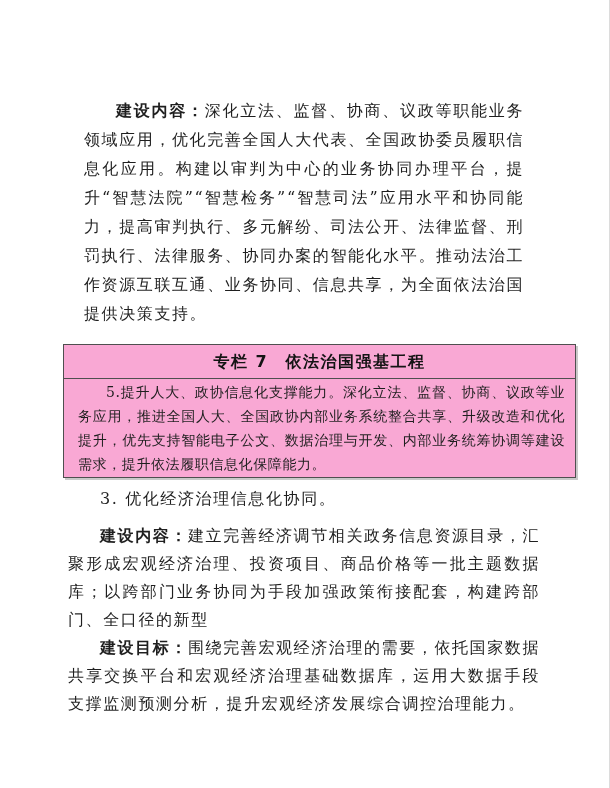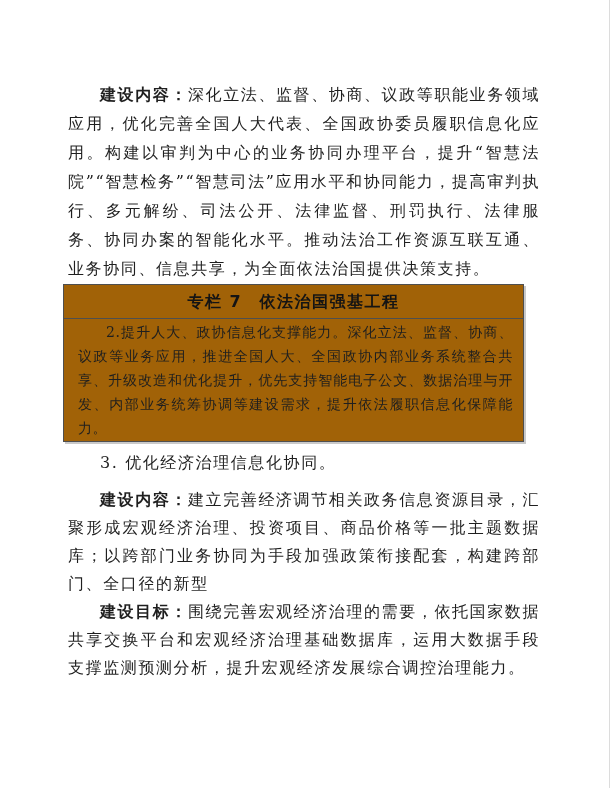--- a/index.html
+++ b/index.html
@@ -18,38 +18,38 @@
     font-family: "DejaVu Serif", serif;
     color: #1f1f1f;
   }
   .content {
     position: absolute;
     left: 68px;
     top: 80px;
     width: 472px;
   }
   p.bodytext {
-    margin: 0;
+    margin: 16px;
     font-size: 16px;
     line-height: 29px;
     letter-spacing: 1.6px;
     text-align: justify;
     text-indent: 2em;
   }
   p.bodytext b, p.body2 b {
     font-weight: bold;
   }
   .callout-box {
     box-sizing: border-box;
-    width: 461px;
+    width: 513px;
     margin-left: -5px;
     margin-top: 1px;
     border: 1px solid #4f4f4f;
     box-shadow: 2px 2px 0 #c9c9c9;
-    background: #a16207;
+    background: #f9a8d4;
   }
   .callout-box-header {
     height: 33px;
     line-height: 33px;
     text-align: center;
     font-family: "DejaVu Sans", sans-serif;
     font-weight: bold;
     font-size: 16px;
     letter-spacing: 1.5px;
     border-bottom: 1px solid #4f4f4f;
@@ -89,21 +89,21 @@
 <body>
 
 <div class="page">
   <div class="content">
 
     <p class="bodytext"><b>建设内容：</b><span>深化立法、监督、协商、议政等职能业务领域应用，优化完善全国人大代表、全国政协委员履职信息化应用。构建以审判为中心的业务协同办理平台，提升“智慧法院”“智慧检务”“智慧司法”应用水平和协同能力，提高审判执行、多元解纷、司法公开、法律监督、刑罚执行、法律服务、协同办案的智能化水平。推动法治工作资源互联互通、业务协同、信息共享，为全面依法治国提供决策支持。</span></p>
 
     <div class="callout-box">
       <div class="callout-box-header">专栏 7　依法治国强基工程</div>
       <div class="callout-box-body">
-        <p>2.提升人大、政协信息化支撑能力。深化立法、监督、协商、议政等业务应用，推进全国人大、全国政协内部业务系统整合共享、升级改造和优化提升，优先支持智能电子公文、数据治理与开发、内部业务统筹协调等建设需求，提升依法履职信息化保障能力。</p>
+        <p>5.提升人大、政协信息化支撑能力。深化立法、监督、协商、议政等业务应用，推进全国人大、全国政协内部业务系统整合共享、升级改造和优化提升，优先支持智能电子公文、数据治理与开发、内部业务统筹协调等建设需求，提升依法履职信息化保障能力。</p>
       </div>
     </div>
 
     <p class="section-heading">3. 优化经济治理信息化协同。</p>
 
     <p class="body2 spaced"><b>建设内容：</b><span>建立完善经济调节相关政务信息资源目录，汇聚形成宏观经济治理、投资项目、商品价格等一批主题数据库；以跨部门业务协同为手段加强政策衔接配套，构建跨部门、全口径的新型</span></p>
 
     <p class="body2"><b>建设目标：</b><span>围绕完善宏观经济治理的需要，依托国家数据共享交换平台和宏观经济治理基础数据库，运用大数据手段支撑监测预测分析，提升宏观经济发展综合调控治理能力。</span></p>
 
   </div>

